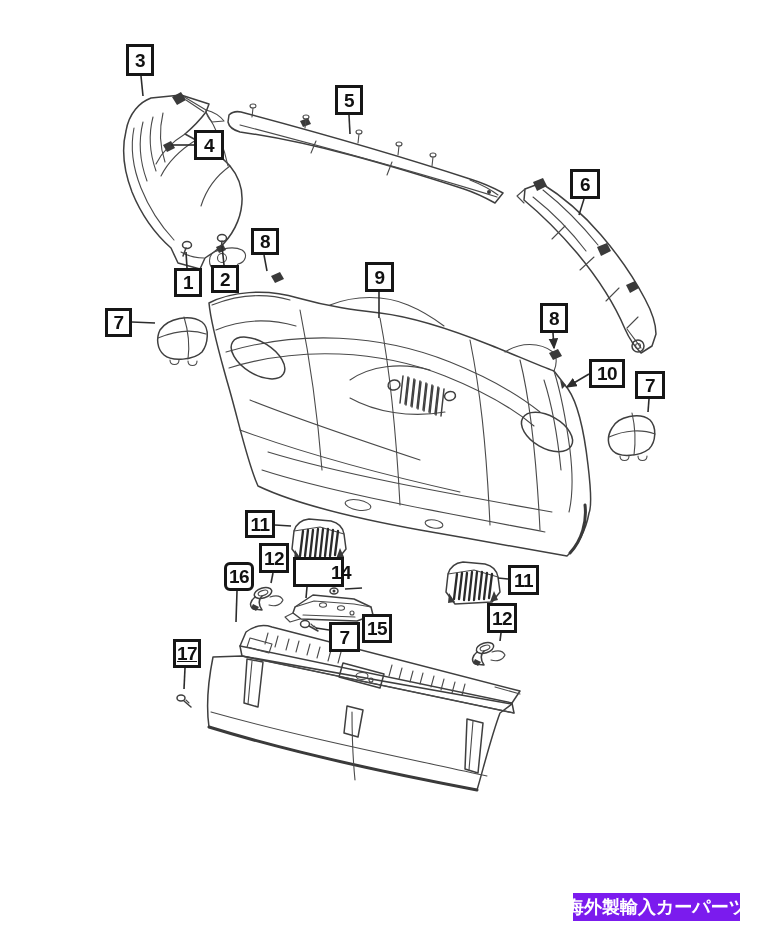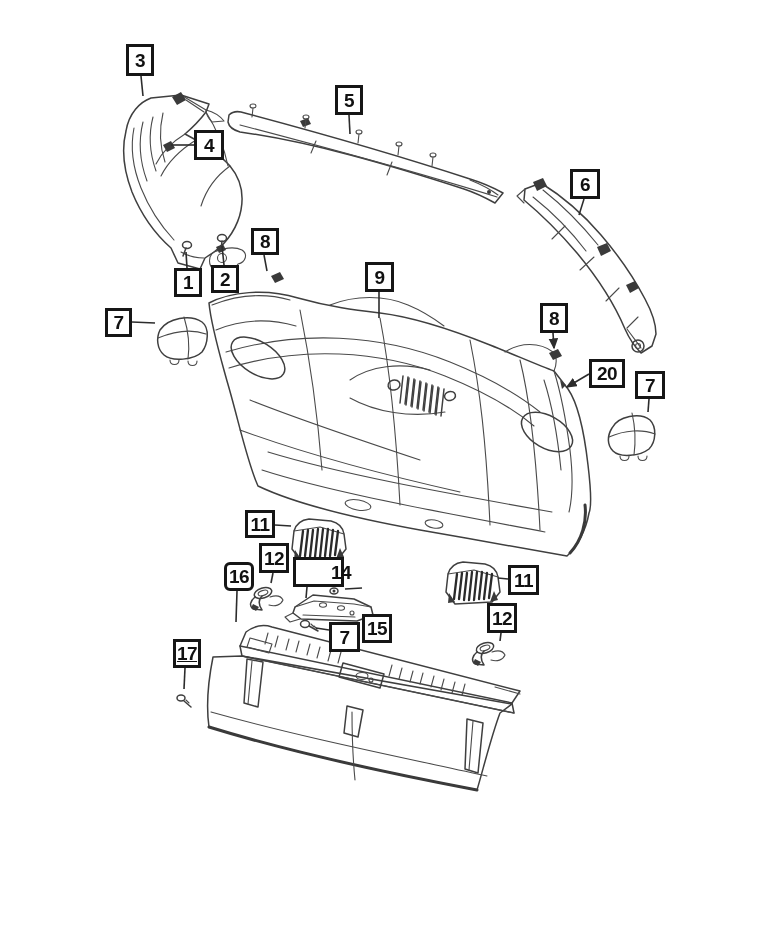--- a/index.html
+++ b/index.html
@@ -318,26 +318,27 @@
       <div class="callout" style="left: 126px; top: 44px; width: 28px; height: 32px;">3</div>
       <div class="callout" style="left: 194px; top: 130px; width: 30px; height: 30px;">4</div>
       <div class="callout" style="left: 335px; top: 85px; width: 28px; height: 30px;">5</div>
       <div class="callout" style="left: 570px; top: 169px; width: 30px; height: 30px;">6</div>
       <div class="callout" style="left: 174px; top: 268px; width: 28px; height: 29px;">1</div>
       <div class="callout" style="left: 211px; top: 265px; width: 28px; height: 28px;">2</div>
       <div class="callout" style="left: 251px; top: 228px; width: 28px; height: 27px;">8</div>
       <div class="callout" style="left: 365px; top: 262px; width: 29px; height: 30px;">9</div>
       <div class="callout" style="left: 105px; top: 308px; width: 27px; height: 29px;">7</div>
       <div class="callout" style="left: 540px; top: 303px; width: 28px; height: 30px;">8</div>
-      <div class="callout" style="left: 589px; top: 359px; width: 36px; height: 29px;">20</div>
+      <div class="callout" style="left: 589px; top: 359px; width: 36px; height: 29px;">10</div>
       <div class="callout" style="left: 635px; top: 371px; width: 30px; height: 28px;">7</div>
       <div class="callout" style="left: 245px; top: 510px; width: 30px; height: 28px;">11</div>
       <div class="callout" style="left: 259px; top: 543px; width: 30px; height: 30px;">12</div>
       <div class="callout" style="left: 224px; top: 562px; width: 30px; height: 29px; border-radius: 6px;">16</div>
       <div class="callout" style="left: 293px; top: 557px; width: 30px; height: 30px; padding-left: 45px;">14</div>
       <div class="callout" style="left: 362px; top: 578px; width: 30px; height: 29px; margin-top: 36px;">15</div>
       <div class="callout" style="left: 329px; top: 622px; width: 31px; height: 30px;">7</div>
       <div class="callout" style="left: 508px; top: 565px; width: 31px; height: 30px;">11</div>
       <div class="callout" style="left: 487px; top: 603px; width: 30px; height: 30px;">12</div>
       <div class="callout" style="left: 173px; top: 639px; width: 28px; height: 29px; text-decoration: underline;">17</div>
     </div>
 
+  <div id="banner" style="left: 573px; top: 893px; width: 167px; height: 28px; background: rgb(123, 27, 238); color: rgb(255, 255, 255);">海外製輸入カーパーツ</div>
 </div>
 
 </body></html>

